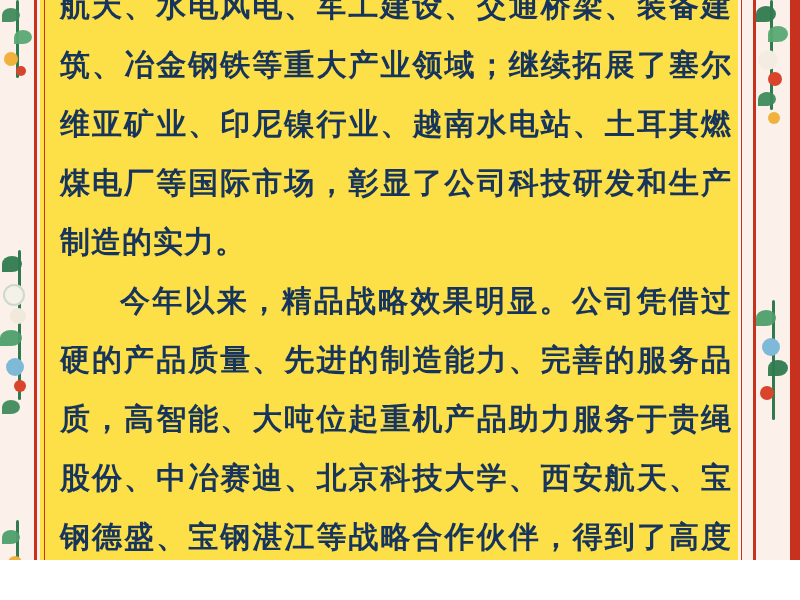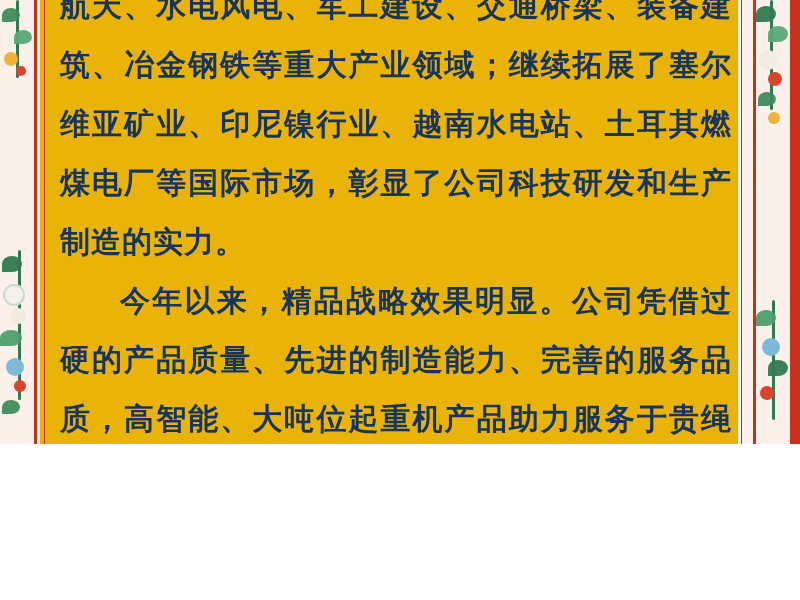--- a/index.html
+++ b/index.html
@@ -3,23 +3,23 @@
 <meta charset="utf-8">
 <style>
   html, body {
     margin: 0;
     padding: 0;
     background: #ffffff;
   }
   #page {
     position: relative;
     width: 800px;
-    height: 444px;
+    height: 560px;
     overflow: hidden;
-    background: #eab308;
+    background: #fde047;
     font-family: "DejaVu Sans", sans-serif;
   }
 
   
   .frame-left-band,
   .frame-right-band {
     position: absolute;
     top: 0;
     height: 600px;
     background: #fcf1ea;

